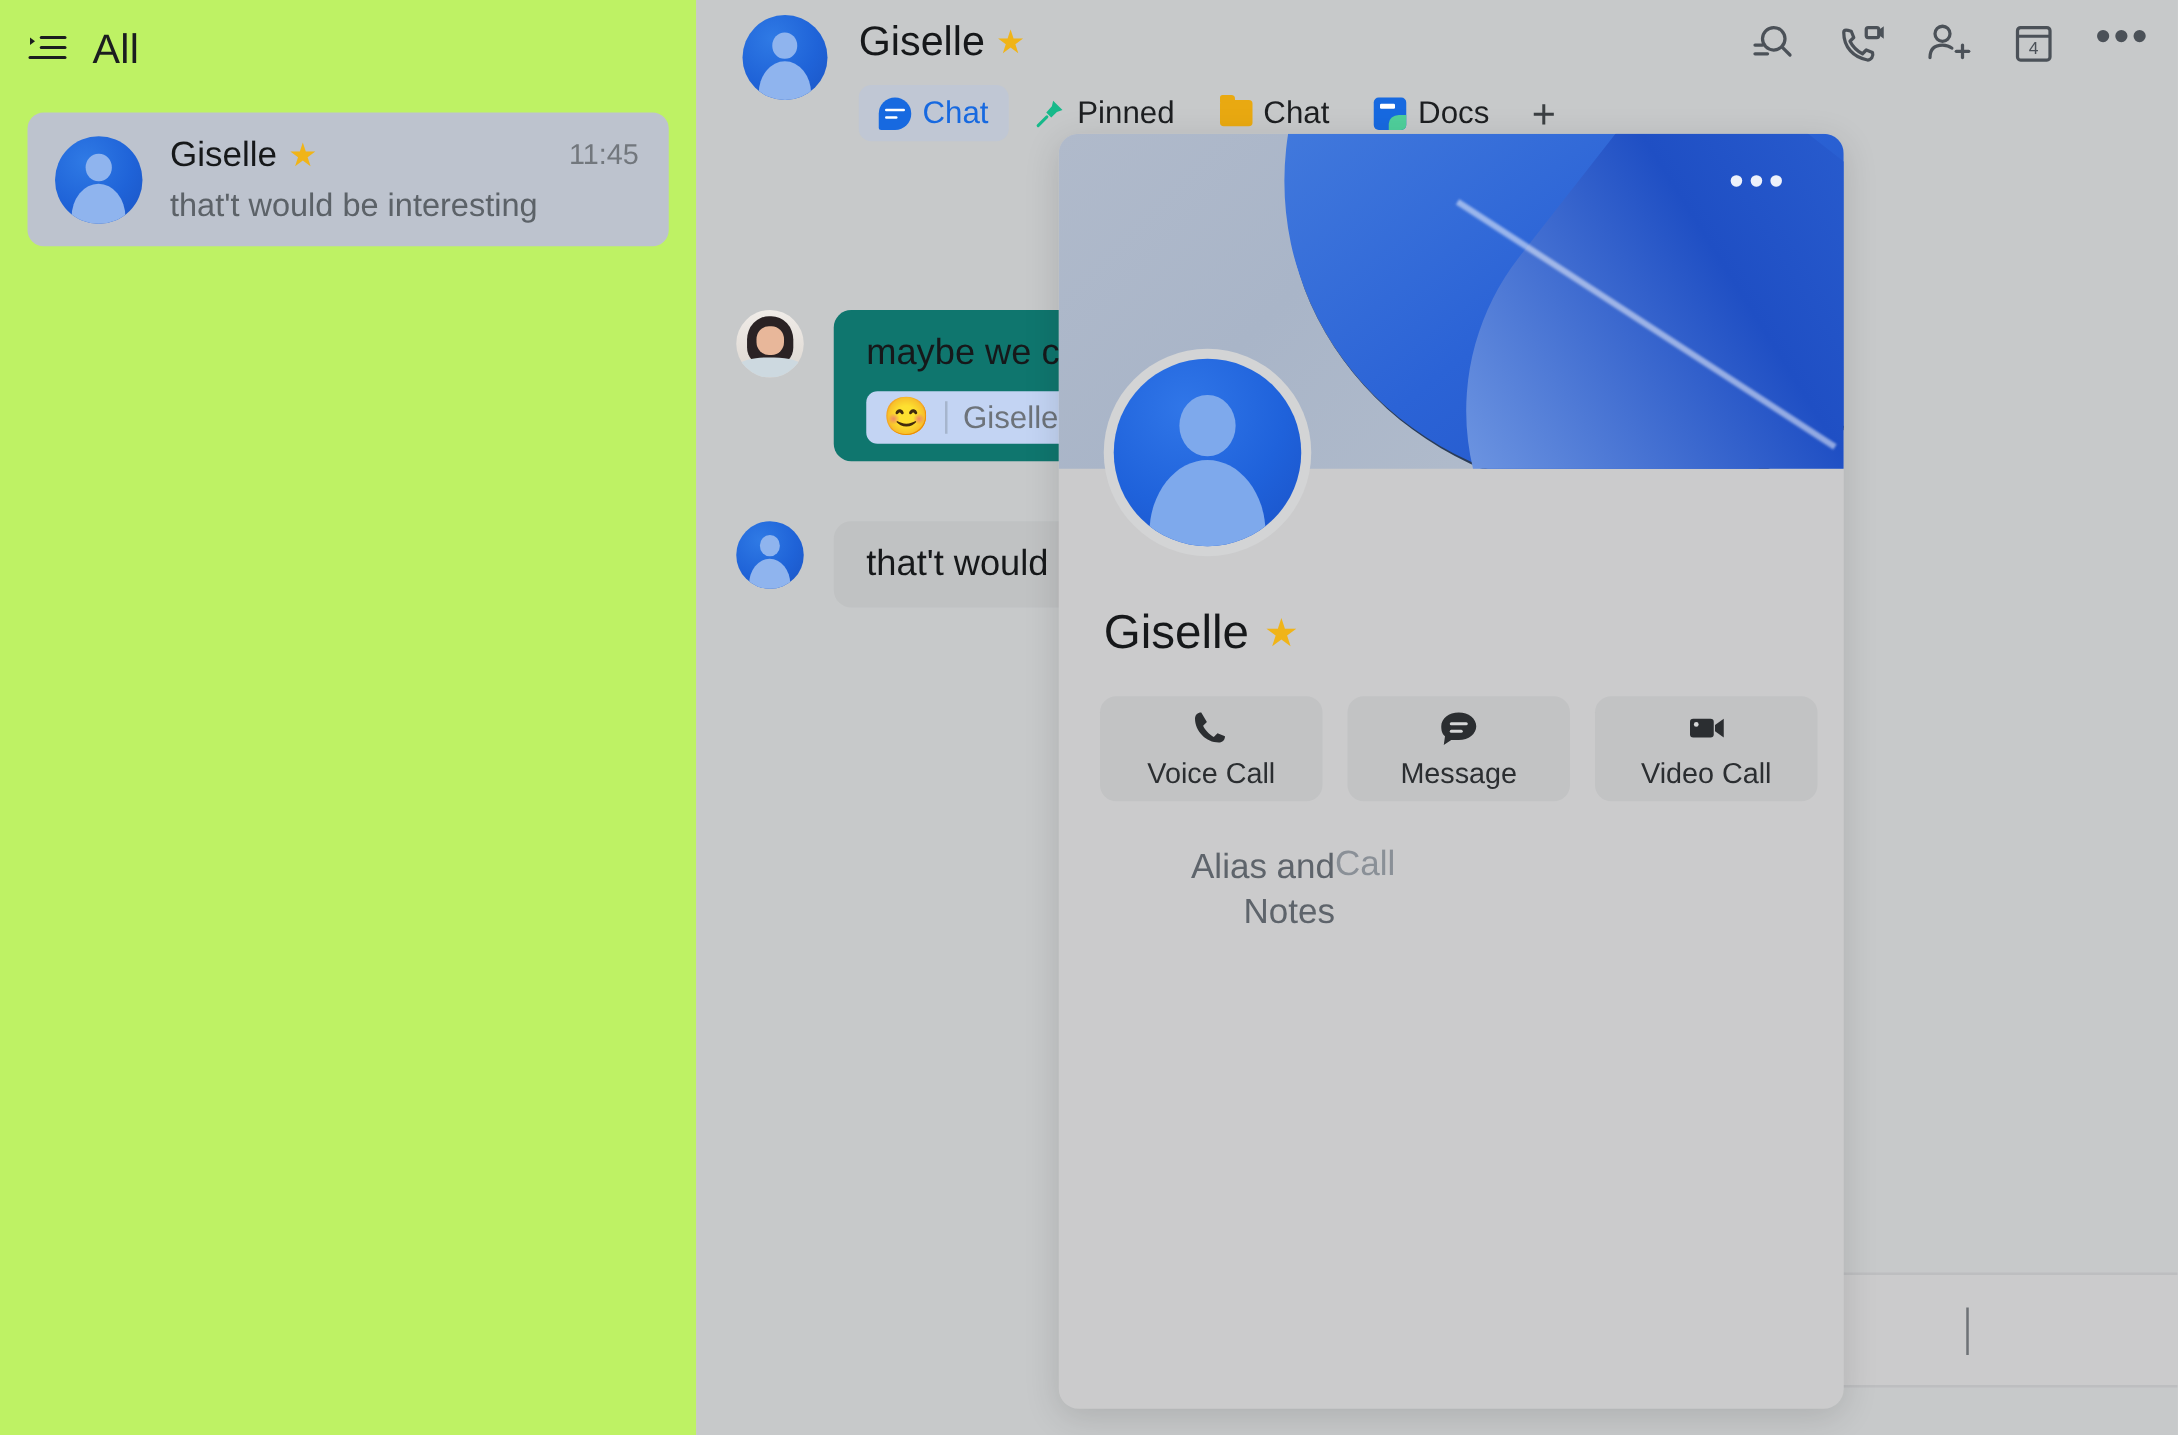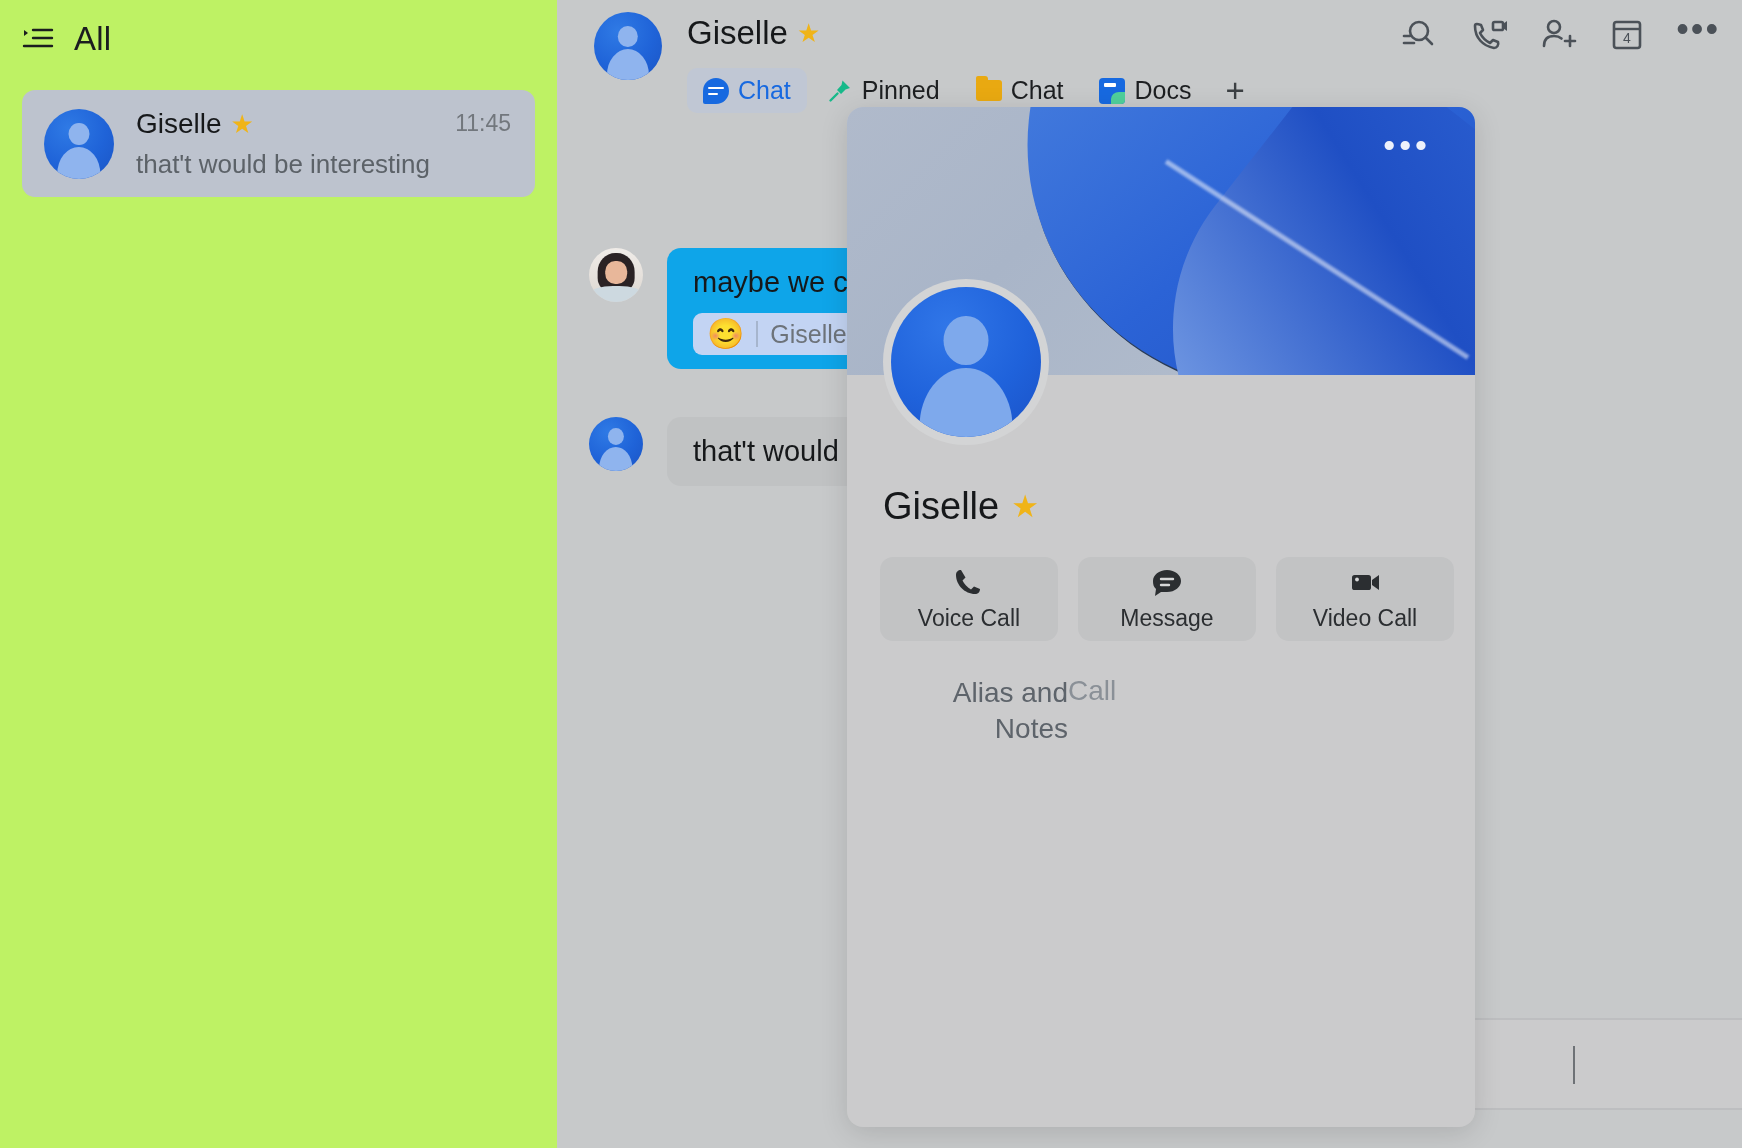--- a/index.html
+++ b/index.html
@@ -203,21 +203,21 @@
   .msg-avatar.blue .body {
     position: absolute; left: 50%; top: 55%;
     width: 62%; height: 55%; border-radius: 50% 50% 0 0 / 70% 70% 0 0;
     background: #8fb4ee; transform: translateX(-50%);
   }
   .bubble {
     margin-left: 24px; border-radius: 14px;
     padding: 18px 26px; font-size: 29px; color: #16181a;
     max-width: 520px;
   }
-  .bubble.tinted { background: #0ea5e9; padding-bottom: 14px; }
+  .bubble.tinted { background: #0f766e; padding-bottom: 14px; }
   .bubble.plain { background: #c0c2c3; }
   .reaction-chip {
     margin-top: 14px; display: inline-flex; align-items: center;
     background: #c3d4f3; border-radius: 9px;
     padding: 6px 14px; gap: 12px;
   }
   .reaction-emoji { font-size: 30px; line-height: 1; }
   .reaction-sep { width: 2px; height: 26px; background: #a6b5cd; }
   .reaction-name { font-size: 25px; color: #6d737a; }
 

